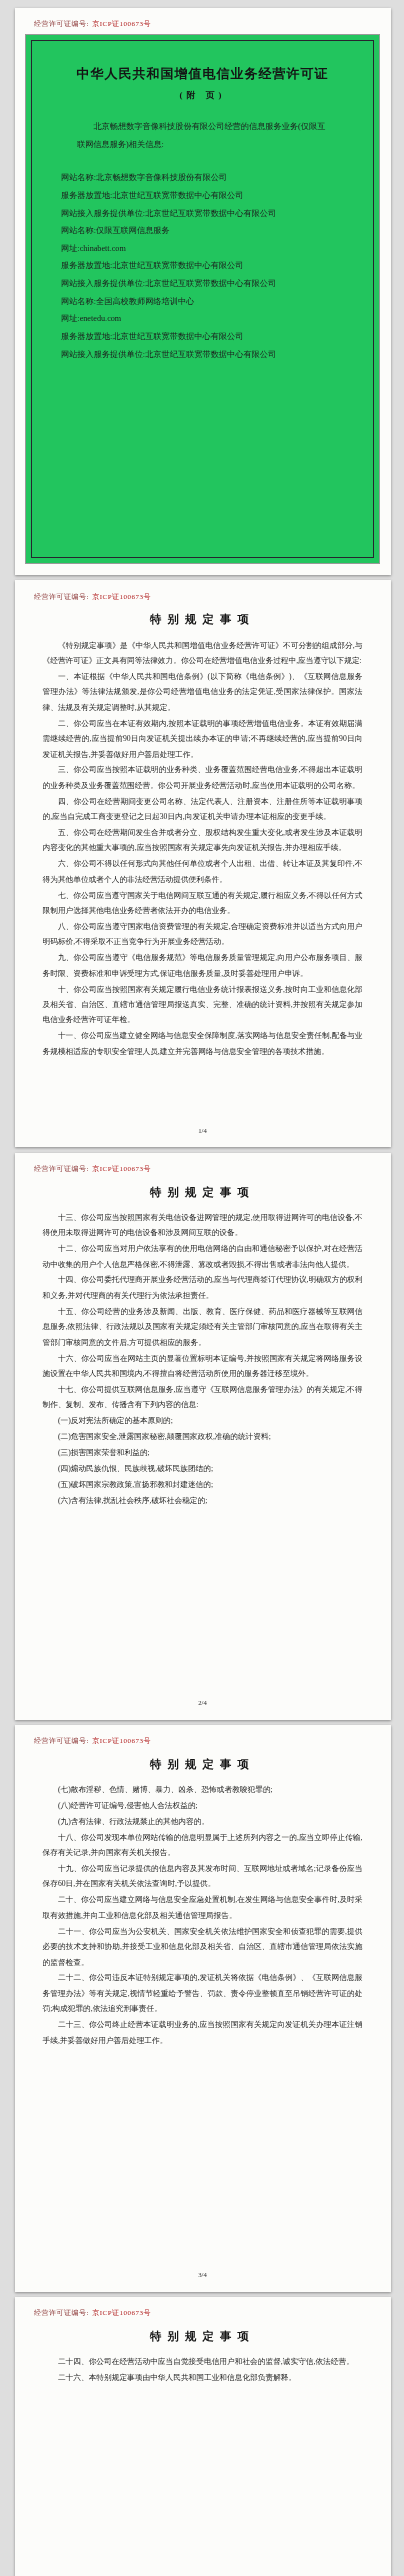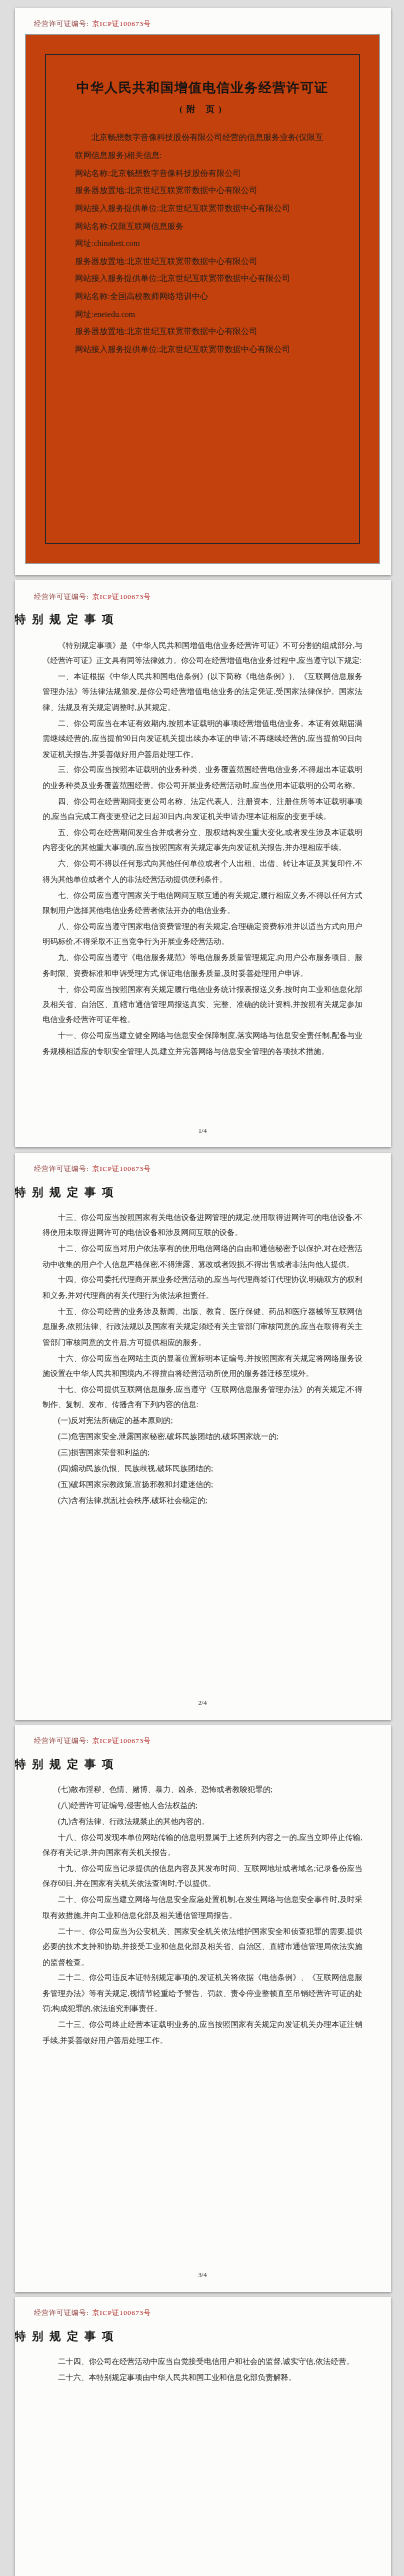--- a/index.html
+++ b/index.html
@@ -36,22 +36,22 @@
     z-index: 2;
     font-family: Liberation Serif, serif;
   }
   .lic-number { color: #b22222; margin-left: 3.1px; }
 
   
   .cert-frame-outer {
     position: absolute;
     top: 26px; left: 10.3px; right: 10.3px; bottom: 11.3px;
     border: 0.5px solid #999;
-    padding: 19px;
-    background: #c2410c;
+    padding: 5px;
+    background: #22c55e;
   }
   .cert-frame-inner {
     height: 100%;
     border: 1.5px solid #26262f;
     padding: 15.5px 23px 0 23px;
   }
   .cert-title {
     margin: 8.2px 0 0 0;
     text-align: center;
     font-size: 13px;
@@ -67,29 +67,29 @@
     margin-top: 7.2px;
     color: #141414;
   }
   .cert-body {
     margin-top: 13.4px;
     padding: 0 5.2px 0 6.2px;
     font-size: 8.2px;
     line-height: 2.15;
     color: #1c1c1c;
   }
-  .cert-intro { margin: 0; text-indent: 2em; }
+  .cert-intro { margin: 16px; text-indent: 2em; }
   .cert-line  { margin: 0; }
   .cert-label { }
 
   
   .prov-title {
     margin: 0;
     padding-top: 32px;
-    text-align: left;
+    text-align: center;
     font-size: 11.3px;
     font-weight: bold;
     letter-spacing: 6.2px;
     color: #151515;
   }
   .prov-body {
     margin-top: 10.3px;
     padding: 0 28px;
     font-size: 7.7px;
     line-height: 2.0;
@@ -171,21 +171,21 @@
     <h2 class="prov-title">特别规定事项</h2>
     <div class="prov-body">
 
     <p class="prov-p">十三、你公司应当按照国家有关电信设备进网管理的规定,使用取得进网许可的电信设备,不得使用未取得进网许可的电信设备和涉及网间互联的设备。</p>
         <p class="prov-p">十二、你公司应当对用户依法享有的使用电信网络的自由和通信秘密予以保护,对在经营活动中收集的用户个人信息严格保密,不得泄露、篡改或者毁损,不得出售或者非法向他人提供。</p>
         <p class="prov-p">十四、你公司委托代理商开展业务经营活动的,应当与代理商签订代理协议,明确双方的权利和义务,并对代理商的有关代理行为依法承担责任。</p>
         <p class="prov-p">十五、你公司经营的业务涉及新闻、出版、教育、医疗保健、药品和医疗器械等互联网信息服务,依照法律、行政法规以及国家有关规定须经有关主管部门审核同意的,应当在取得有关主管部门审核同意的文件后,方可提供相应的服务。</p>
         <p class="prov-p">十六、你公司应当在网站主页的显著位置标明本证编号,并按照国家有关规定将网络服务设施设置在中华人民共和国境内,不得擅自将经营活动所使用的服务器迁移至境外。</p>
         <p class="prov-p">十七、你公司提供互联网信息服务,应当遵守《互联网信息服务管理办法》的有关规定,不得制作、复制、发布、传播含有下列内容的信息:</p>
         <p class="prov-p">(一)反对宪法所确定的基本原则的;</p>
-        <p class="prov-p">(二)危害国家安全,泄露国家秘密,破坏民族团结的,破坏国家统一的;</p>
+        <p class="prov-p">(二)危害国家安全,泄露国家秘密,颠覆国家政权,准确的统计资料;</p>
         <p class="prov-p">(三)损害国家荣誉和利益的;</p>
         <p class="prov-p">(四)煽动民族仇恨、民族歧视,破坏民族团结的;</p>
         <p class="prov-p">(五)破坏国家宗教政策,宣扬邪教和封建迷信的;</p>
         <p class="prov-p">(六)含有法律,扰乱社会秩序,破坏社会稳定的;</p>
       </div>
     <div class="page-no">2/4</div>
   </div>
 
   <div class="page">
     <div class="lic-header">

